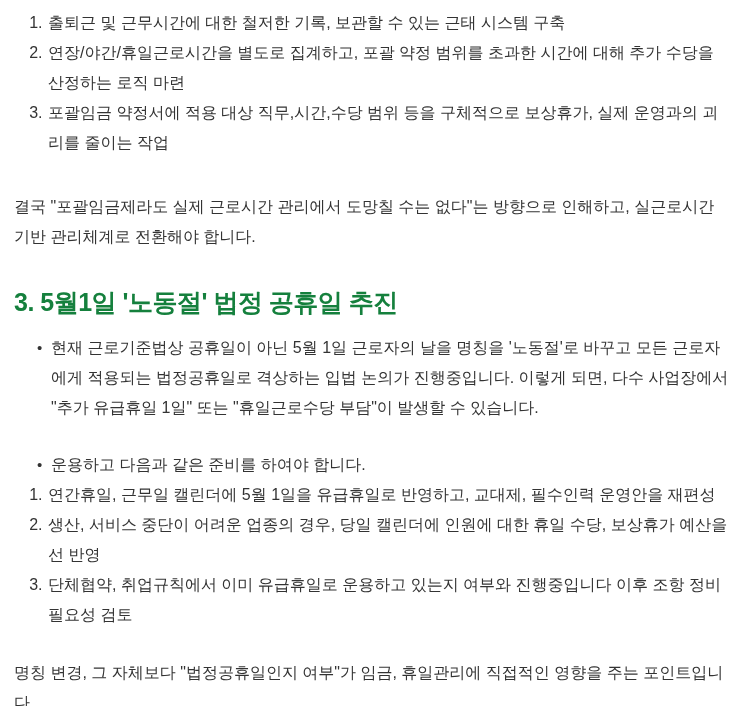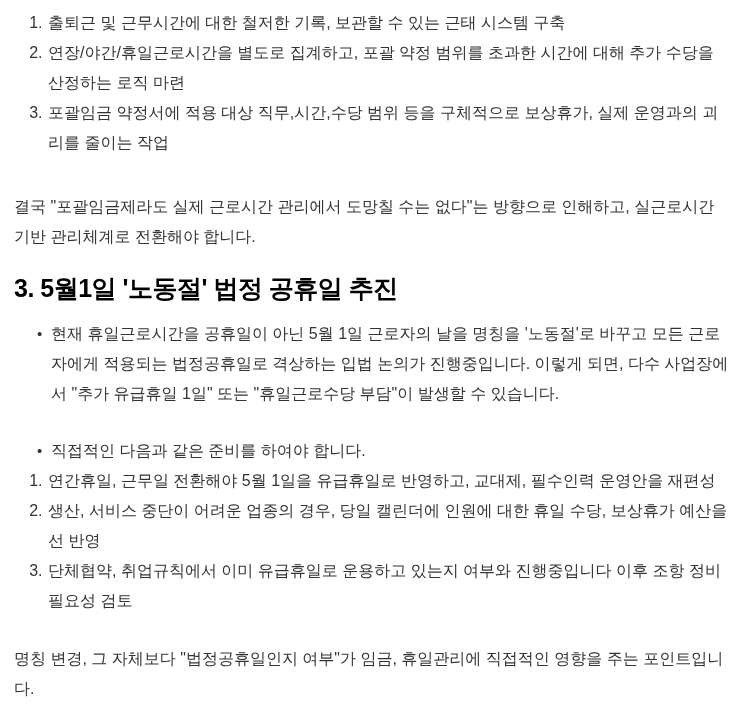--- a/index.html
+++ b/index.html
@@ -45,25 +45,25 @@
     left: 0;
     top: 0;
     font-size: 15px;
     color: #333333;
   }
   ul.bullet-list li + li {
     margin-top: 27px;
   }
   .para-1 { margin-top: 34px; }
   .section-heading {
-    margin-top: 20px;
+    margin-top: 34px;
     font-size: 25px;
     line-height: 33px;
     font-weight: bold;
-    color: #000000;
+    color: #15803d;
     letter-spacing: -0.5px;
   }
   .list-2 { margin-top: 18px; }
   .para-2 { margin-top: 28px; }
 </style>
 </head>
 <body>
 
 <div class="doc">
 
@@ -71,25 +71,25 @@
     <li>출퇴근 및 근무시간에 대한 철저한 기록, 보관할 수 있는 근태 시스템 구축</li>
     <li>연장/야간/휴일근로시간을 별도로 집계하고, 포괄 약정 범위를 초과한 시간에 대해 추가 수당을 산정하는 로직 마련</li>
     <li>포괄임금 약정서에 적용 대상 직무,시간,수당 범위 등을 구체적으로 보상휴가, 실제 운영과의 괴리를 줄이는 작업</li>
   </ol>
 
   <p class="para-1">결국 "포괄임금제라도 실제 근로시간 관리에서 도망칠 수는 없다"는 방향으로 인해하고, 실근로시간 기반 관리체계로 전환해야 합니다.</p>
 
   <h2 class="section-heading">3. 5월1일 '노동절' 법정 공휴일 추진</h2>
 
   <ul class="bullet-list">
-    <li>현재 휴일근로시간을 공휴일이 아닌 5월 1일 근로자의 날을 명칭을 '노동절'로 바꾸고 모든 근로자에게 적용되는 법정공휴일로 격상하는 입법 논의가 진행중입니다. 이렇게 되면, 다수 사업장에서 "추가 유급휴일 1일"  또는 "휴일근로수당 부담"이 발생할 수 있습니다.</li>
-    <li>직접적인 다음과 같은 준비를 하여야 합니다.</li>
+    <li>현재 근로기준법상 공휴일이 아닌 5월 1일 근로자의 날을 명칭을 '노동절'로 바꾸고 모든 근로자에게 적용되는 법정공휴일로 격상하는 입법 논의가 진행중입니다. 이렇게 되면, 다수 사업장에서 "추가 유급휴일 1일"  또는 "휴일근로수당 부담"이 발생할 수 있습니다.</li>
+    <li>운용하고 다음과 같은 준비를 하여야 합니다.</li>
   </ul>
 
   <ol class="num-list list-2">
-    <li>연간휴일, 근무일 전환해야 5월 1일을 유급휴일로 반영하고, 교대제, 필수인력 운영안을 재편성</li>
+    <li>연간휴일, 근무일 캘린더에 5월 1일을 유급휴일로 반영하고, 교대제, 필수인력 운영안을 재편성</li>
     <li>생산, 서비스 중단이 어려운 업종의 경우, 당일 캘린더에 인원에 대한 휴일 수당, 보상휴가 예산을 선 반영</li>
     <li>단체협약, 취업규칙에서 이미 유급휴일로 운용하고 있는지 여부와 진행중입니다 이후 조항 정비 필요성 검토</li>
   </ol>
 
   <p class="para-2">명칭 변경, 그 자체보다 "법정공휴일인지 여부"가 임금, 휴일관리에 직접적인 영향을 주는 포인트입니다.</p>
 
 </div>
 
 </body></html>

